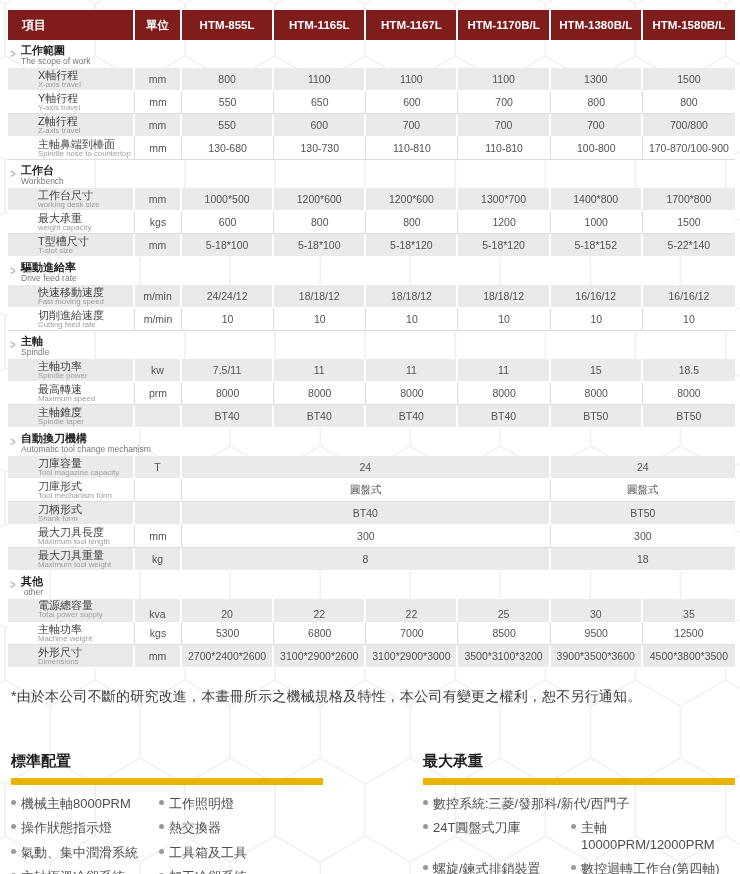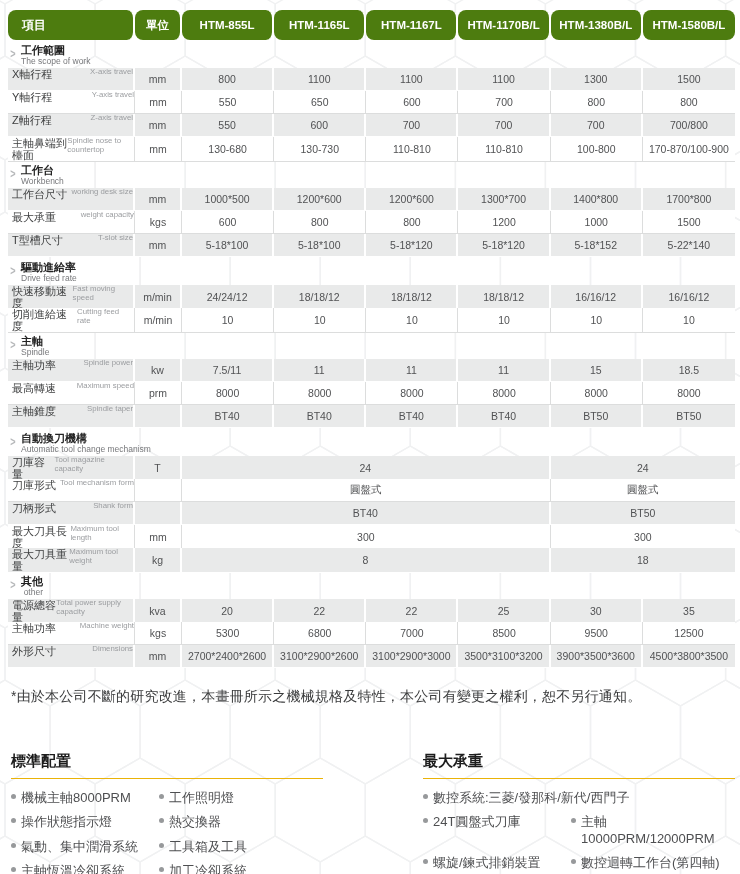--- a/index.html
+++ b/index.html
@@ -8,49 +8,49 @@
   .page { position:relative; width:740px; height:874px; background:#fff; overflow:hidden; }
   .hexbg { position:absolute; left:0; top:0; width:740px; height:874px; pointer-events:none; }
   .content { position:relative; padding:10px 5px 0 8px; }
 
   
   .spec-table { width:727px; }
   .grid-row { display:grid; grid-template-columns:127px 47px repeat(6,1fr); width:727px; }
   .cell { display:flex; align-items:center; justify-content:center; font-size:10.5px; color:#515254; }
 
   .header-row .cell {
-    background:#4d7c0f; color:#fff; font-weight:bold; font-size:11.5px;
-    height:30px; border-right:2px solid #fff;border-radius:8px;
+    background:#7f1d1d; color:#fff; font-weight:bold; font-size:11.5px;
+    height:30px; border-right:2px solid #fff;
   }
   .header-row .cell:first-child { justify-content:flex-start; padding-left:14px; font-size:12px; }
   .header-row .cell:last-child { border-right:none; }
 
   .section-band { position:relative; height:28px; padding:3px 0 0 13px; display:flex; align-items:center; }
   .section-chevron { position:absolute; left:1px; top:6px; color:#b6b8ba; font-size:13px; font-weight:bold; transform:scaleX(0.7); }
   .section-titles { line-height:1.05; }
   .section-zh { font-size:11px; font-weight:bold; color:#232323; display:block; }
   .section-en { font-size:8.5px; color:#77787b; display:block;text-align:right; }
 
   .data-row { height:23px; }
   .data-row.gray .cell { background:#e9eaea; border-right:2px solid #fff; border-bottom:1px solid #fff; }
   .data-row.white .cell { background:#fff; border-right:1px solid #dcdddd; border-bottom:1px solid #dcdddd; }
   .data-row .cell:last-child { border-right:none; }
 
-  .label-cell { flex-direction:row; align-items:flex-start !important; justify-content:space-between; padding-left:4px; line-height:1.1; }
+  .label-cell { flex-direction:column; align-items:flex-start !important; justify-content:flex-end; padding-left:30px; line-height:1.1; }
   .label-zh { font-size:11px; color:#3f4041; }
   .label-en { font-size:7.8px; color:#9b9da0; }
   .span4 { grid-column:span 4; }
   .span2 { grid-column:span 2; }
 
   
   .note { font-size:14px; color:#3a3b3c; margin:20px 0 0 3px; letter-spacing:0.2px; }
 
   .configs { display:flex; justify-content:space-between; margin:46px 3px 0 3px; width:724px; }
   .config-block { width:312px; }
-  .config-title { font-size:15px; font-weight:bold; color:#1d1d1d; padding-bottom:7px; border-bottom:1px solid #eab308; }
+  .config-title { font-size:15px; font-weight:bold; color:#1d1d1d; padding-bottom:7px; border-bottom:7px solid #eab308; }
   .cfg-grid { display:grid; grid-template-columns:148px 1fr; row-gap:8px; margin-top:11px; }
   .cfg-item { display:flex; align-items:flex-start; font-size:13px; color:#4e4f51; line-height:1.25; }
   .bullet { width:5px; height:5px; border-radius:50%; background:#97999b; flex:0 0 5px; margin:4px 5px 0 0; }
   .full-span { grid-column:1 / -1; }
 </style>
 </head>
 <body>
 
 <div class="page">
   <svg class="hexbg" id="hexbg" xmlns="http://www.w3.org/2000/svg">

